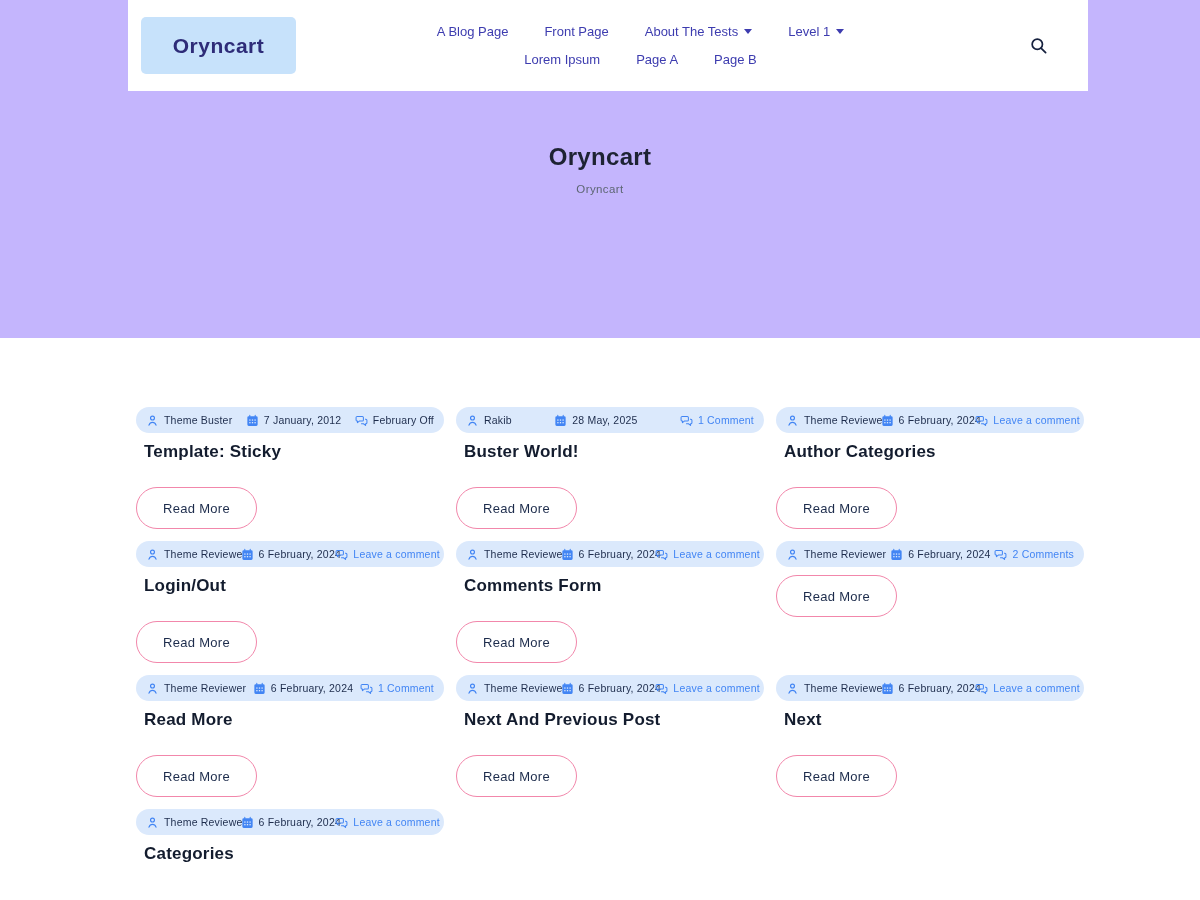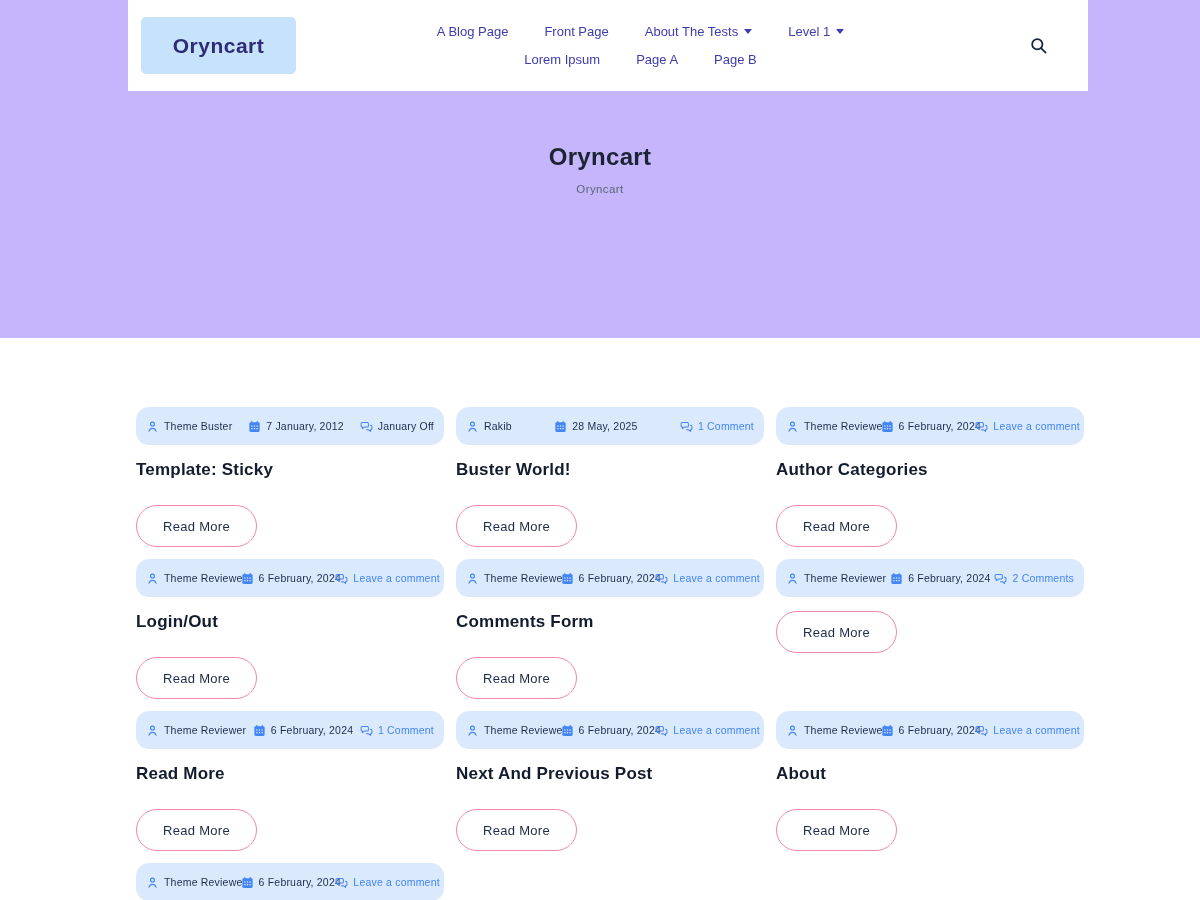--- a/index.html
+++ b/index.html
@@ -101,28 +101,28 @@
   .posts-grid {
     padding: 69px 0 0 136px;
     display: grid;
     grid-template-columns: repeat(3, 308px);
     column-gap: 12px;
     row-gap: 0;
     background: #ffffff;
   }
   .post-card { margin-bottom: 12px; }
   .post-meta {
-    height: 38px;
+    height: 26px;
     background: #dbe9fc;
     border-radius: 13px;
     display: flex;
     align-items: center;
     justify-content: space-between;
     padding: 0 10px;
-    margin-bottom: 14px;
+    margin-bottom: 8px;
     overflow: hidden;
     white-space: nowrap;
   }
   .meta-item {
     display: inline-flex;
     align-items: center;
     gap: 5px;
     font-size: 10.5px;
     color: #1d2c4c;
     letter-spacing: 0.2px;
@@ -136,20 +136,21 @@
   }
   .meta-text.meta-link { color: #4285f4; cursor: pointer; }
   .post-title {
     font-size: 17px;
     font-weight: bold;
     color: #131c2e;
     letter-spacing: 0.2px;
     line-height: 22px;
     margin-bottom: 24px;
     cursor: pointer;
+    margin-left: 8px;
   }
   .read-more-btn {
     height: 42px;
     padding: 0 26px;
     background: #ffffff;
     border: 1px solid #f287ab;
     border-radius: 21px;
     font-family: "Liberation Sans", sans-serif;
     font-size: 13px;
     color: #1d2c4c;
@@ -228,21 +229,21 @@
             <rect x="15.6" y="14.8" width="2.4" height="2.4"></rect>
           </g>
         </svg>
         <span class="meta-text">7 January, 2012</span>
       </span>
       <span class="meta-item meta-comments">
         <svg class="meta-icon" viewBox="0 0 24 24" fill="none" stroke="currentColor" stroke-width="1.9" stroke-linejoin="round">
           <path d="M4 4.5h9.5a2 2 0 0 1 2 2v4.5a2 2 0 0 1-2 2H8l-3.5 3v-3H4a2 2 0 0 1-2-2V6.5a2 2 0 0 1 2-2z"></path>
           <path d="M18.5 9.5h1.5a2 2 0 0 1 2 2v4.5a2 2 0 0 1-2 2h-.5v3l-3.8-3h-4.5"></path>
         </svg>
-        <span class="meta-text">January Off</span>
+        <span class="meta-text">February Off</span>
       </span>
     </div>
     <h2 class="post-title">Template: Sticky</h2>
     <button class="read-more-btn">Read More</button>
   </article>
 
   <article class="post-card">
     <div class="post-meta">
       <span class="meta-item meta-author">
         <svg class="meta-icon" viewBox="0 0 24 24" fill="none" stroke="currentColor" stroke-width="2.2" stroke-linecap="round">
@@ -510,21 +511,21 @@
         <span class="meta-text">6 February, 2024</span>
       </span>
       <span class="meta-item meta-comments">
         <svg class="meta-icon" viewBox="0 0 24 24" fill="none" stroke="currentColor" stroke-width="1.9" stroke-linejoin="round">
           <path d="M4 4.5h9.5a2 2 0 0 1 2 2v4.5a2 2 0 0 1-2 2H8l-3.5 3v-3H4a2 2 0 0 1-2-2V6.5a2 2 0 0 1 2-2z"></path>
           <path d="M18.5 9.5h1.5a2 2 0 0 1 2 2v4.5a2 2 0 0 1-2 2h-.5v3l-3.8-3h-4.5"></path>
         </svg>
         <span class="meta-text meta-link">Leave a comment</span>
       </span>
     </div>
-    <h2 class="post-title">About</h2>
+    <h2 class="post-title">Next</h2>
     <button class="read-more-btn">Read More</button>
   </article>
 
   <article class="post-card">
     <div class="post-meta">
       <span class="meta-item meta-author">
         <svg class="meta-icon" viewBox="0 0 24 24" fill="none" stroke="currentColor" stroke-width="2.2" stroke-linecap="round">
           <circle cx="12" cy="7.5" r="3.6"></circle>
           <path d="M5.5 20.5c1.2-3.3 3.6-5 6.5-5s5.3 1.7 6.5 5"></path>
         </svg>

